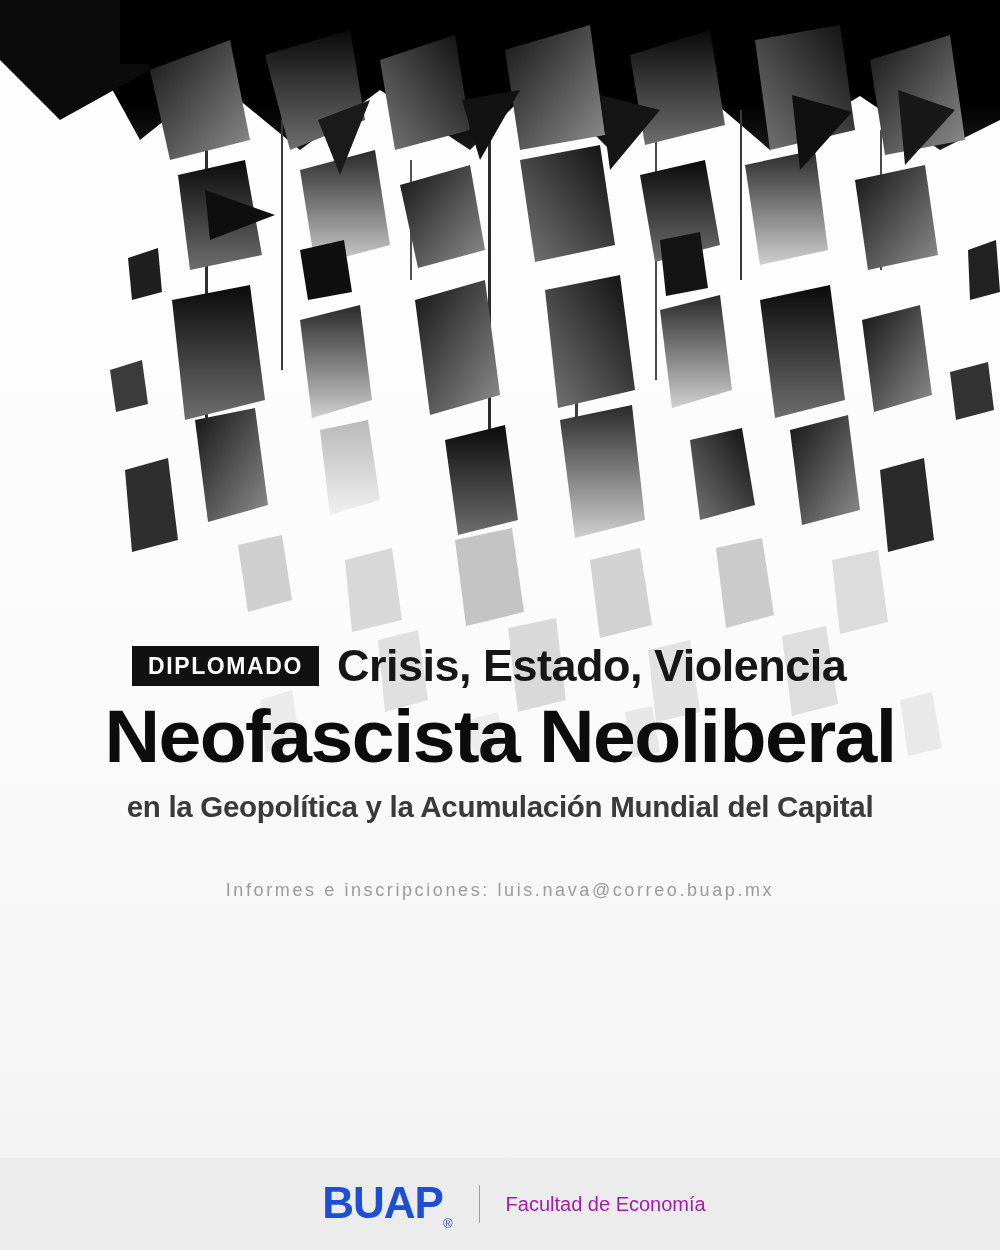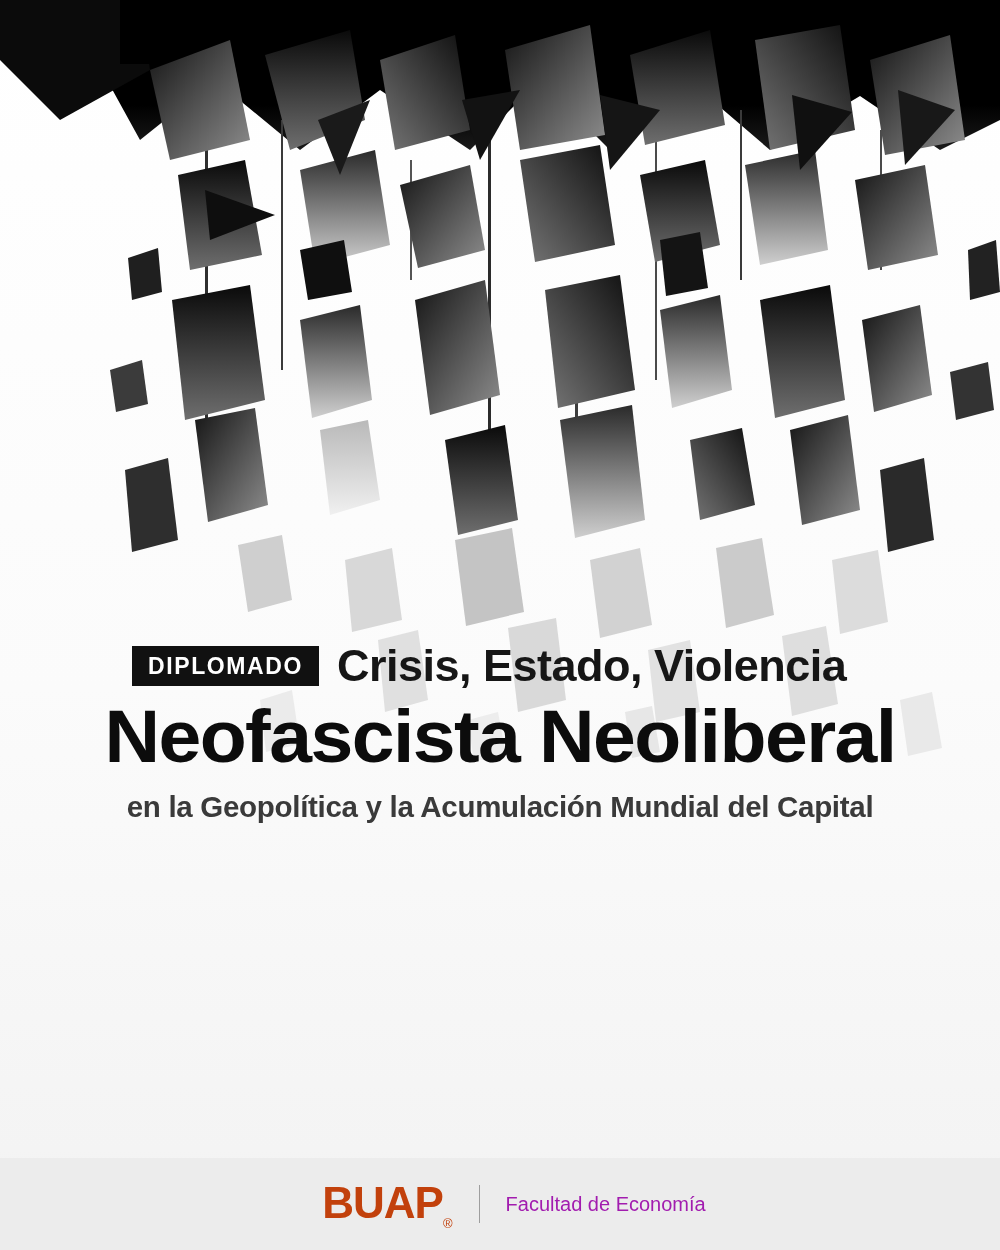--- a/index.html
+++ b/index.html
@@ -127,21 +127,21 @@
     width: 1000px; height: 92px;
     background: #ececec;
     display: flex;
     align-items: center;
     justify-content: center;
     gap: 26px;
   }
   .buap {
     font-size: 44px;
     font-weight: 700;
-    color: #c2410c;
+    color: #1d4ed8;
     letter-spacing: -1px;
     position: relative;
     margin-left: 28px;
   }
   .buap .reg {
     font-size: 13px;
     vertical-align: sub;
     font-weight: 400;
     letter-spacing: 0;
   }
@@ -275,20 +275,21 @@
     <div class="title-row">
       <span class="badge">DIPLOMADO</span>
       <span class="title-main">Crisis, Estado, Violencia</span>
     </div>
 
     <div class="headline">Neofascista Neoliberal</div>
 
     <div class="subtitle">en la Geopolítica y la Acumulación Mundial del Capital</div>
 
 
+    <div class="contact">Informes e inscripciones: luis.nava@correo.buap.mx</div>
   </div>
 
   <div class="footer">
     <span class="buap">
       <span>BUAP</span><span class="reg">®</span>
     </span>
     <span class="divider-v"></span>
     <span class="faculty">Facultad de Economía</span>
   </div>
 

